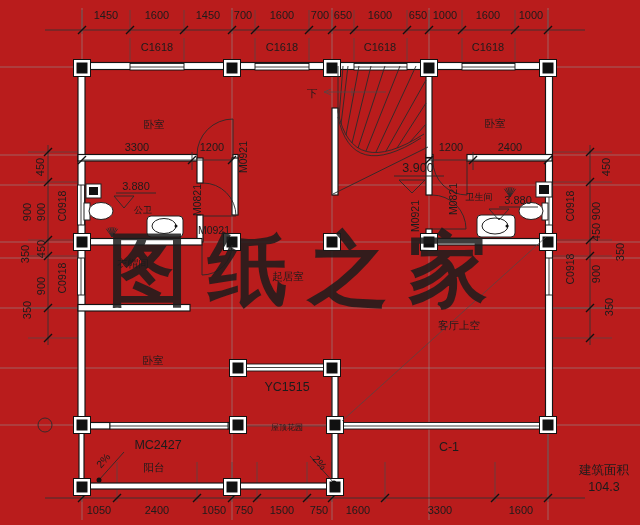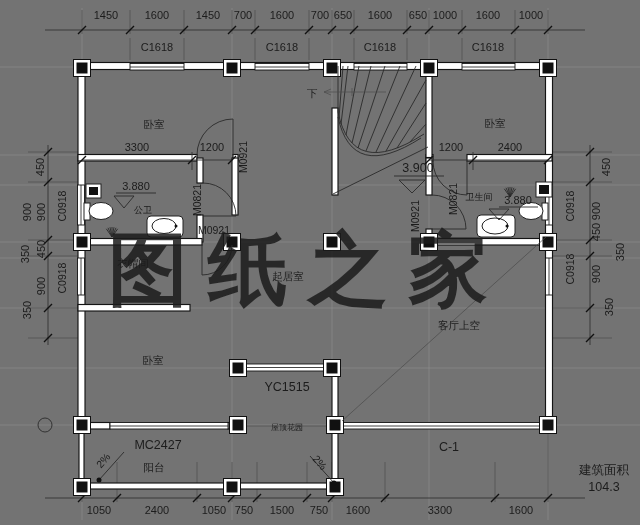--- a/index.html
+++ b/index.html
@@ -1,16 +1,16 @@
 <!DOCTYPE html>
 <html><head>
 <meta charset="utf-8">
 <style>
   html,body{margin:0;padding:0;background:#fff;}
-  .stage{position:relative;width:640px;height:525px;background:#737373;overflow:hidden;
+  .stage{position:relative;width:640px;height:525px;background:#b91c1c;overflow:hidden;
          font-family:"Liberation Sans",sans-serif;}
   svg{position:absolute;left:0;top:0;}
   svg text{fill:#1c1c1c;font-family:"Liberation Sans",sans-serif;}
   .grid{stroke:#909090;stroke-width:.6;fill:none;}
   .ext{stroke:#4a4a4a;stroke-width:.7;fill:none;}
   .dim{stroke:#333;stroke-width:.9;fill:none;}
   .tick{stroke:#111;stroke-width:1.4;fill:none;}
   .wall{fill:#fff;stroke:#141414;stroke-width:1.15;}
   .winbox{fill:#fff;stroke:#141414;stroke-width:.9;}
   .winline{stroke:#141414;stroke-width:.8;fill:none;}

